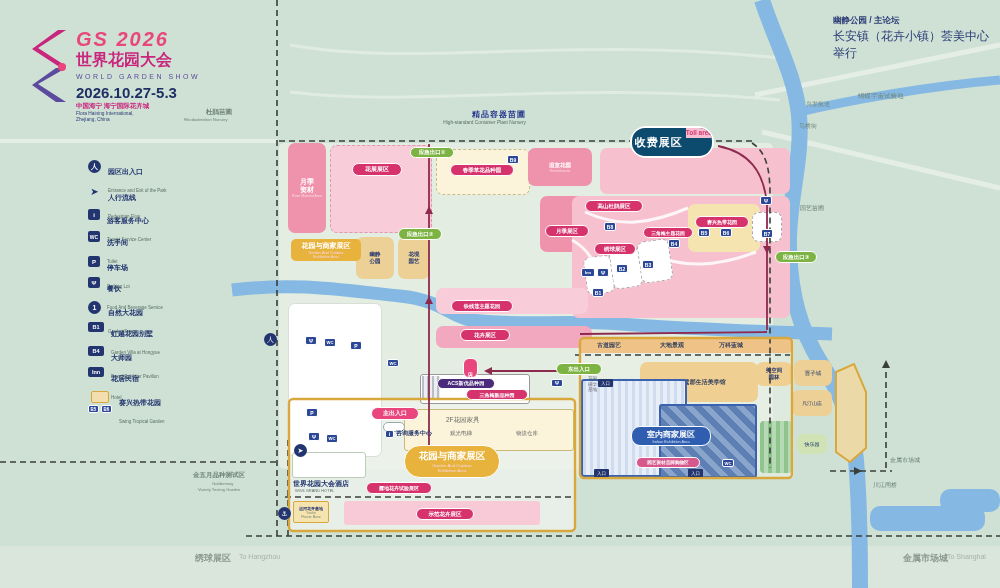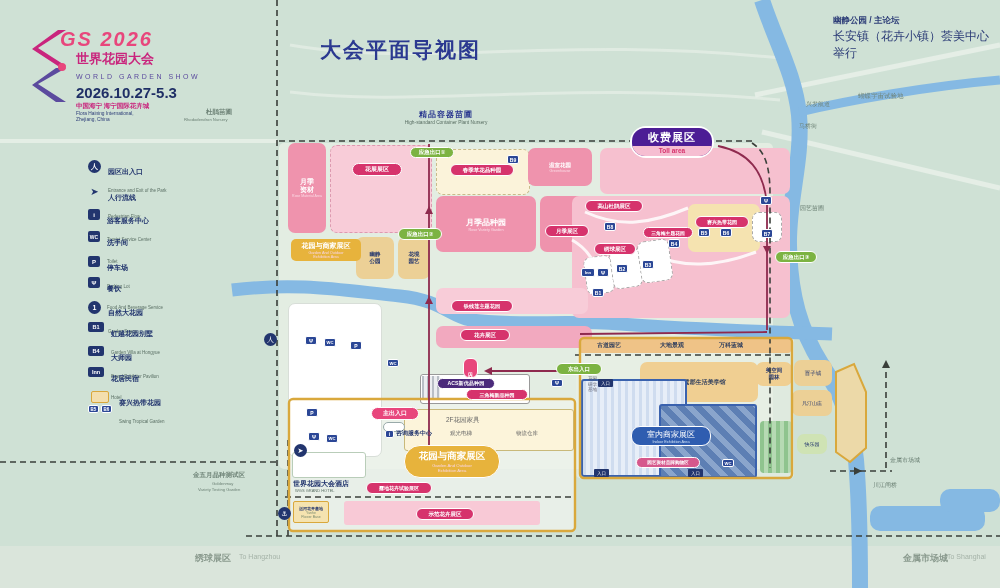--- a/index.html
+++ b/index.html
@@ -78,26 +78,20 @@
       </div>
   </div>
   <div class="blk" style="left:330px;top:145px;width:100px;height:86px;background:#f8ccd8;border:1px dashed #dd9ab0;"></div>
   <div class="blk" style="left:436px;top:149px;width:92px;height:44px;background:#fbf3da;border:1px dashed #c9bb8a;"></div>
   <div class="blk" style="left:528px;top:148px;width:64px;height:38px;background:#ef93ad;">
     <div class="ct">
         <span style="font-size:5.5px;color:#fff;font-weight:bold;">温室花园</span>
       <span style="font-size:3.8px;color:#fbd9e4;">Greenhouse</span>
       </div>
   </div>
-  <div class="blk" style="left:436px;top:196px;width:100px;height:56px;background:#ef93ad;">
-    <div class="ct">
-        <span style="font-size:8px;color:#fff;font-weight:bold;">月季品种园</span>
-      <span style="font-size:3.8px;color:#fbd9e4;">Rose Variety Garden</span>
-      </div>
-  </div>
   <div class="blk" style="left:540px;top:196px;width:54px;height:56px;background:#ef93ad;"></div>
 
   <div class="blk" style="left:600px;top:148px;width:190px;height:46px;background:#f6c0cf;"></div>
   <div class="blk" style="left:572px;top:196px;width:218px;height:122px;background:#f6c0cf;"></div>
   <div class="blk" style="left:688px;top:204px;width:72px;height:48px;background:#f5e3b0;"></div>
   <div class="blk" style="left:585px;top:256px;width:26px;height:36px;background:#fff;border:1px dashed #aaa;transform:rotate(-8deg);"></div>
   <div class="blk" style="left:611px;top:248px;width:28px;height:38px;background:#fff;border:1px dashed #aaa;transform:rotate(-8deg);"></div>
   <div class="blk" style="left:639px;top:240px;width:30px;height:40px;background:#fff;border:1px dashed #aaa;transform:rotate(-8deg);"></div>
   <div class="blk" style="left:752px;top:212px;width:28px;height:28px;background:#fff;border:1px dashed #aaa;"></div>
 
@@ -198,21 +192,21 @@
       <path d="M767,332 L580,334"></path>
       <path d="M558,371 H486"></path>
     </g>
     <polygon points="425,214 433,214 429,206" fill="#8e2a4e"></polygon>
     <polygon points="425,304 433,304 429,296" fill="#8e2a4e"></polygon>
     <polygon points="763,246 771,246 767,254" fill="#8e2a4e"></polygon>
     <polygon points="492,367 492,375 484,371" fill="#8e2a4e"></polygon>
   </svg>
 
   <div class="abs z4" style="left:630px;top:126px;width:84px;height:32px;background:#fff;border-radius:16px;padding:2px;box-sizing:border-box;">
-    <div style="width:100%;height:100%;background:#4c1d95;border-radius:13px;overflow:hidden;display:flex;flex-direction:column;">
+    <div style="width:100%;height:100%;background:#0c4a6e;border-radius:13px;overflow:hidden;display:flex;flex-direction:row;">
       <div style="flex:1;display:flex;align-items:center;justify-content:center;color:#fff;font-weight:bold;font-size:11px;letter-spacing:1px;">收费展区</div>
       <div style="height:10px;background:#f6bed2;color:#d6336c;font-size:6.5px;font-weight:bold;text-align:center;line-height:10px;">Toll area</div>
     </div>
   </div>
 
   <div class="pill pm" style="left:352px;top:163px;width:50px;height:13px;font-size:6px;">花展展区</div>
   <div class="pill pg" style="left:410px;top:147px;width:44px;height:11px;font-size:5.5px;">应急出口①</div>
   <div class="pill pm" style="left:450px;top:164px;width:64px;height:12px;font-size:5.5px;">春季草花品种园</div>
   <div class="bdg" style="left:507px;top:155px;width:12px;height:9px;">B9</div>
   <div class="pill pm" style="left:545px;top:225px;width:44px;height:12px;font-size:5.5px;">月季展区</div>
@@ -281,30 +275,30 @@
 
   <div class="abs z4" style="left:597px;top:341px;font-size:6px;color:#33415e;font-weight:bold;">古道园艺</div>
   <div class="abs z4" style="left:660px;top:341px;font-size:6px;color:#33415e;font-weight:bold;">大地景观</div>
   <div class="abs z4" style="left:719px;top:341px;font-size:6px;color:#33415e;font-weight:bold;">万科蓝城</div>
   <div class="abs z4" style="left:588px;top:376px;text-align:center;line-height:1.25;">
     <div style="font-size:4.5px;color:#556;">花园</div>
     <div style="font-size:4.5px;color:#556;">研学</div>
     <div style="font-size:4.5px;color:#556;">基地</div>
   </div>
   <div class="abs z4" style="left:631px;top:426px;width:78px;height:18px;background:#2f5db0;border:1px solid #fff;border-radius:9px;display:flex;flex-direction:column;align-items:center;justify-content:center;">
-    <div style="font-size:8px;font-weight:normal;color:#fff;">室内商家展区</div>
+    <div style="font-size:8px;font-weight:bold;color:#fff;">室内商家展区</div>
     <div style="font-size:3.8px;color:#cfe0f5;">Indoor Exhibition Area</div>
   </div>
   <div class="pill" style="left:636px;top:457px;width:64px;height:11px;font-size:4.6px;background:#d6588c;">园艺资材品牌购物区</div>
   <div class="bdg" style="left:722px;top:459px;width:12px;height:8px;font-size:4.2px;">WC</div>
   <div class="entry-tag" style="left:594px;top:469px;width:15px;height:8px;">入口</div>
   <div class="entry-tag" style="left:688px;top:469px;width:15px;height:8px;">入口</div>
   <div class="entry-tag" style="left:598px;top:379px;width:15px;height:8px;">入口</div>
 
-  <div class="abs z4" style="left:366px;top:109px;width:160px;text-align:center;">
+  <div class="abs z4" style="left:366px;top:109px;width:160px;text-align:right;">
     <div style="font-size:8px;font-weight:bold;color:#2b3990;letter-spacing:1px;">精品容器苗圃</div>
     <div style="font-size:4.8px;color:#5a6f64;">High-standard Container Plant Nursery</div>
   </div>
 
   <div class="grylbl" style="left:206px;top:108px;font-size:6.5px;font-weight:bold;">杜鹃苗圃</div>
   <div class="grylbl" style="left:184px;top:117px;font-size:4.2px;">Rhododendron Nursery</div>
   <div class="grylbl" style="left:806px;top:100px;font-size:6px;">兴发航道</div>
   <div class="grylbl" style="left:799px;top:122px;font-size:6px;">马桥街</div>
   <div class="grylbl" style="left:858px;top:92px;font-size:6.5px;">蝴蝶宇宙试验地</div>
   <div class="grylbl" style="left:800px;top:204px;font-size:6px;">园艺苗圃</div>
@@ -321,29 +315,28 @@
   <div class="abs z4" style="left:195px;top:552px;font-size:9px;font-weight:bold;color:#8a9a8e;">绣球展区</div>
   <div class="abs z4" style="left:239px;top:553px;font-size:7px;color:#a5b3a8;">To Hangzhou</div>
   <div class="abs z4" style="left:903px;top:552px;font-size:9px;font-weight:bold;color:#8a9a8e;">金属市场城</div>
   <div class="abs z4" style="left:947px;top:553px;font-size:7px;color:#a5b3a8;">To Shanghai</div>
 
   <svg class="abs z5" style="left:28px;top:28px;" width="46" height="78" viewBox="0 0 46 78">
     <path d="M38,2 L10,20 L38,38 L30,38 L4,21 L30,2 Z" fill="#c9257d"></path>
     <path d="M38,40 L10,56 L38,74 L28,74 L4,57 L28,40 Z" fill="#5b4a9e"></path>
     <circle cx="34" cy="39" r="4" fill="#e8467c"></circle>
   </svg>
-  <div class="abs z5" style="left:60px;top:28px;font-size:20px;font-weight:bold;font-style:italic;color:#e8467c;letter-spacing:2px;">GS 2026</div>
-  <div class="abs z5" style="left:76px;top:50px;font-size:13px;font-weight:bold;color:#c9257d;">世界花园大会</div>
+  <div class="abs z5" style="left:76px;top:28px;font-size:20px;font-weight:bold;font-style:italic;color:#e8467c;letter-spacing:2px;">GS 2026</div>
+  <div class="abs z5" style="left:76px;top:50px;font-size:16px;font-weight:bold;color:#c9257d;">世界花园大会</div>
   <div class="abs z5" style="left:76px;top:73px;font-size:7px;color:#5b4a9e;letter-spacing:2.5px;">WORLD GARDEN SHOW</div>
   <div class="abs z5" style="left:76px;top:84px;font-size:15px;font-weight:bold;color:#1f2f66;">2026.10.27-5.3</div>
   <div class="abs z5" style="left:76px;top:102px;font-size:6.5px;font-weight:bold;color:#c9257d;">中国海宁 海宁国际花卉城</div>
   <div class="abs z5" style="left:76px;top:111px;font-size:4.8px;color:#2c3c77;">Flora Haining International,</div>
   <div class="abs z5" style="left:76px;top:117px;font-size:4.8px;color:#2c3c77;">Zhejiang, China</div>
 
-  <div class="abs z5" style="left:320px;top:36px;font-size:21px;font-weight:bold;color:#2b3990;letter-spacing:2px;">大会平面导视图</div>
 
   <div class="abs z5" style="left:833px;top:15px;font-size:8.5px;font-weight:bold;color:#2c3c77;">幽静公园 / 主论坛</div>
   <div class="abs z5" style="left:833px;top:28px;font-size:12px;color:#2c3c77;">长安镇（花卉小镇）荟美中心举行</div>
 
   <div class="lg-row" style="left:88px;top:160px;">
     <span class="lg-ic lg-circle">人</span>
     <span><span class="lg-zh">园区出入口</span><br>
     <span class="lg-en">Entrance and Exit of the Park</span></span>
   </div>
   <div class="lg-row" style="left:88px;top:186px;">

